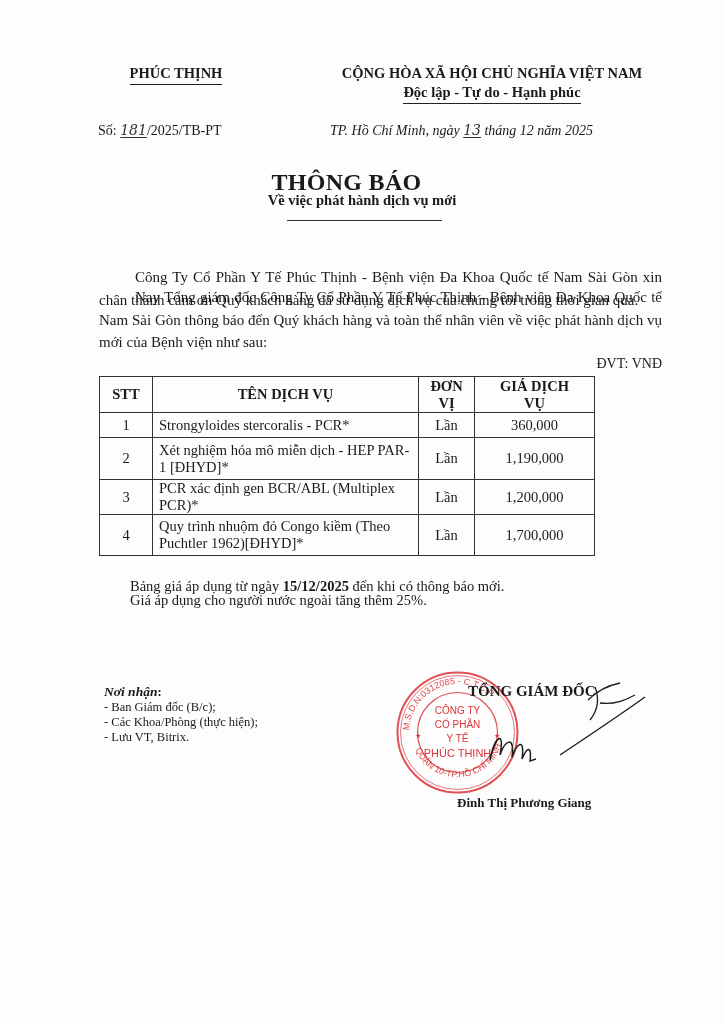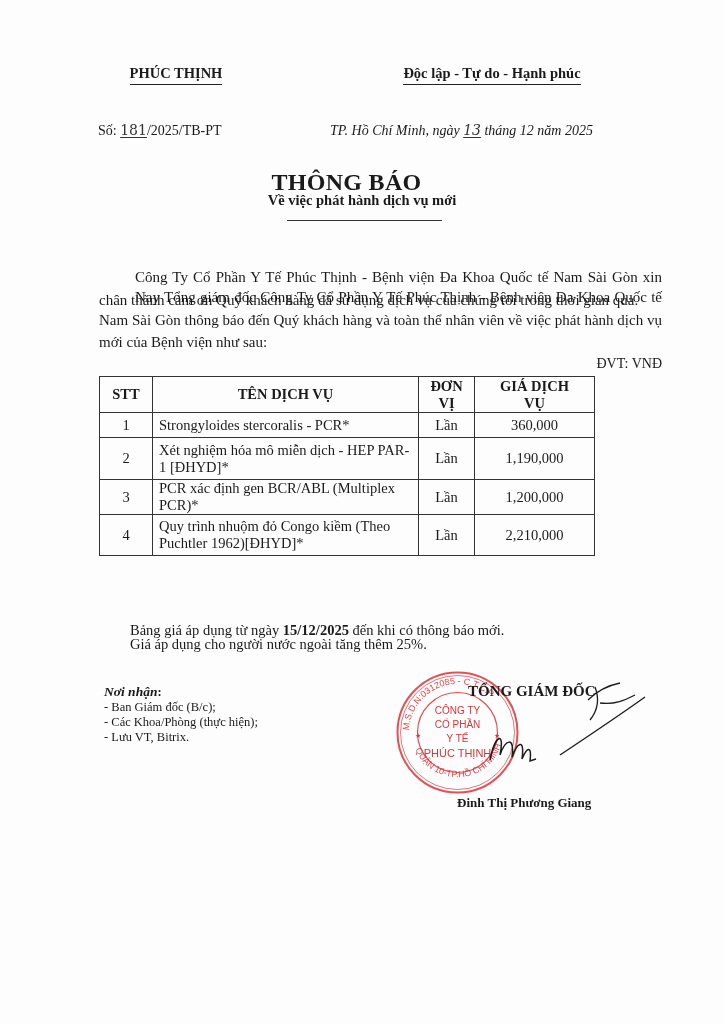--- a/index.html
+++ b/index.html
@@ -7,51 +7,52 @@
     width:724px; height:1024px; background:#fdfdfd; position:relative; overflow:hidden;
     font-family:"Liberation Serif", "DejaVu Serif", serif; color:#1a1a1a;
   }
   .abs { position:absolute; }
   .bold { font-weight:bold; }
   .center { text-align:center; }
   .hdr-left { left:60px; top:64px; width:232px; font-size:14.5px; line-height:19px; }
   .hdr-right { left:318px; top:64px; width:348px; font-size:14.5px; line-height:19px; }
   .uline { border-bottom:1px solid #222; display:inline-block; padding-bottom:1px; }
   .num { left:98px; top:122px; font-size:14px; }
-  .hand { font-family:"DejaVu Serif", serif; text-decoration:underline; text-underline-offset:2px; color:#333; }
+  .hand { font-style:italic; font-family:"DejaVu Serif", serif; text-decoration:underline; text-underline-offset:2px; color:#333; }
   .date { left:330px; top:122px; font-size:14px; font-style:italic; }
   .title { left:0; width:693px; top:169px; font-size:24px; font-weight:bold; text-align:center; letter-spacing:0.3px; }
   .subtitle { left:0; width:724px; top:192px; font-size:14.5px; font-weight:bold; text-align:center; }
   .divider { left:287px; top:220px; width:155px; height:0; border-top:1px solid #333; }
   .para { left:99px; width:563px; font-size:15px; line-height:22.5px; text-align:justify; }
   .para .ind { display:inline-block; width:36px; }
   .unit { right:62px; top:356px; font-size:14px; }
   table.svc { position:absolute; left:99px; top:376px; width:496px; border-collapse:collapse; font-size:14.5px; }
   table.svc th, table.svc td { border:1px solid #333; padding:0 6px; }
   table.svc th { font-weight:bold; text-align:center; line-height:17px; height:35px; }
   table.svc td { line-height:17px; }
   .c-stt { width:40px; text-align:center; }
   .c-unit { width:43px; text-align:center; }
   .c-price { width:107px; text-align:center; }
-  .note { left:130px; font-size:14.5px;margin-top:44px; }
+  .note { left:130px; font-size:14.5px; }
   .recv { left:104px; top:684px; font-size:12.5px; line-height:15px; }
   .recv-title { font-style:italic; font-weight:bold; font-size:13.5px; }
   .sig-title { left:468px; top:683px; font-size:15px; font-weight:bold; }
   .sig-name { left:457px; top:795px; font-size:13px; font-weight:bold; }
   .stamp { left:395px; top:670px; width:125px; height:125px; }
   .sign { left:470px; top:675px; width:190px; height:110px; }
 </style>
 </head>
 <body>
 
 <div class="abs hdr-left bold center">
   <div><span class="uline">PHÚC THỊNH</span></div>
 </div>
 
 <div class="abs hdr-right bold center">
+  <div>CỘNG HÒA XÃ HỘI CHỦ NGHĨA VIỆT NAM</div>
   <div><span class="uline">Độc lập - Tự do - Hạnh phúc</span></div>
 </div>
 
 <div class="abs num">
   <span>Số: </span><span class="hand">181</span><span>/2025/TB-PT</span>
 </div>
 
 <div class="abs date">
   <span>TP. Hồ Chí Minh, ngày </span><span class="hand">13</span><span> tháng 12 năm 2025</span>
 </div>
@@ -90,21 +91,21 @@
     <tr style="height:25px;">
       <td class="c-stt">3</td>
       <td>PCR xác định gen BCR/ABL (Multiplex PCR)*</td>
       <td class="c-unit">Lần</td>
       <td class="c-price">1,200,000</td>
     </tr>
     <tr style="height:41px;">
       <td class="c-stt">4</td>
       <td>Quy trình nhuộm đỏ Congo kiềm (Theo Puchtler 1962)[ĐHYD]*</td>
       <td class="c-unit">Lần</td>
-      <td class="c-price">2,210,000</td>
+      <td class="c-price">1,700,000</td>
     </tr>
   </tbody>
 </table>
 
 <div class="abs note" style="top:578px;">
   <span>Bảng giá áp dụng từ ngày </span><b>15/12/2025</b><span> đến khi có thông báo mới.</span>
 </div>
 <div class="abs note" style="top:592px;">Giá áp dụng cho người nước ngoài tăng thêm 25%.</div>
 
 <div class="abs recv">

